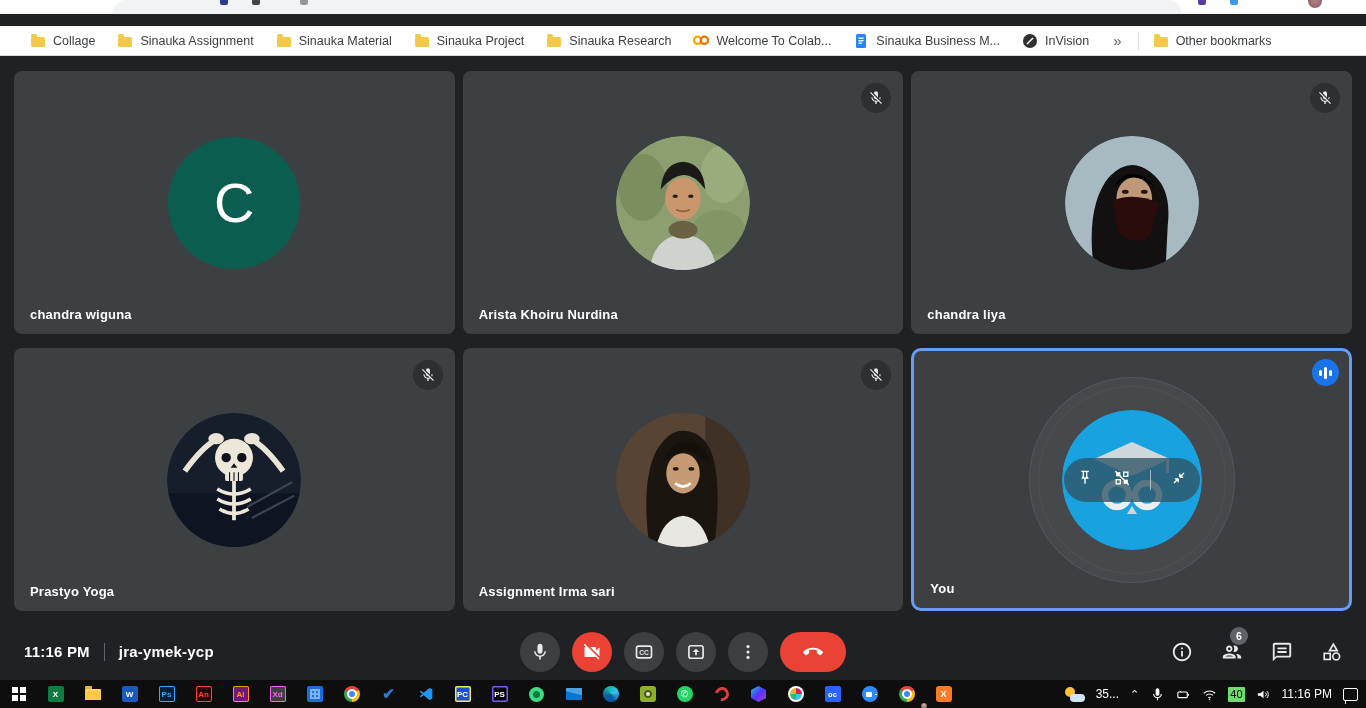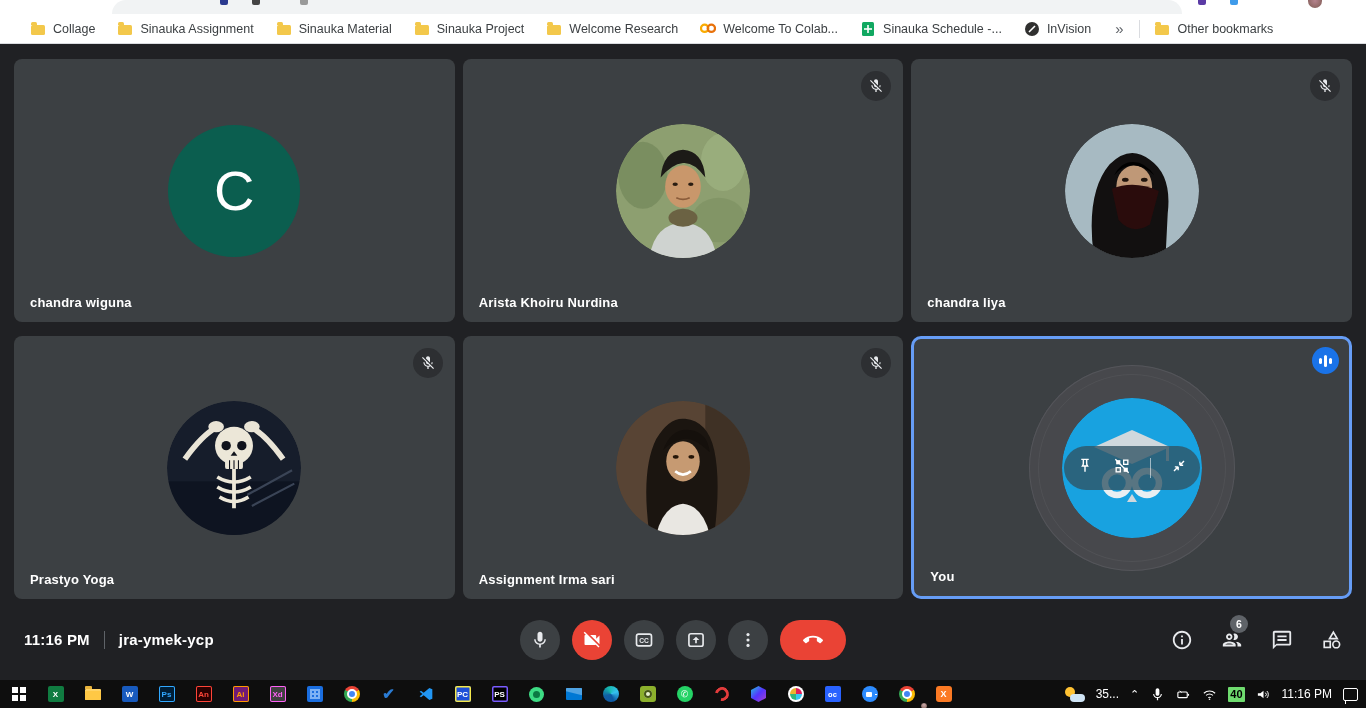--- a/index.html
+++ b/index.html
@@ -10,21 +10,21 @@
   
   .topsliver { position:relative; height:14px; background:#fff; }
   .omni { position:absolute; left:112px; top:0; width:1070px; height:14px;
           background:#f1f3f4; border-radius:0 0 0 0; border-top-left-radius:14px; border-top-right-radius:14px; }
   .sliver-mark { position:absolute; top:0; width:8px; height:5px; border-radius:0 0 2px 2px; }
   .sliver-avatar { position:absolute; top:0; right:44px; width:14px; height:8px;
                    border-radius:0 0 7px 7px; background:radial-gradient(circle at 50% 10%, #b5838d, #7d5a52); }
 
   
   .bmbar { height:30px; background:#fff; border-bottom:1px solid #dadce0;
-           display:flex; align-items:center; padding:0 8px 0 22px; gap:0; }
+           display:flex; align-items:center; padding:0 8px 0 22px; gap:0;margin-top:12px; }
   .bm { display:flex; align-items:center; gap:7px; padding:0 14px 0 8px; height:24px;
         border-radius:12px; cursor:pointer; white-space:nowrap; }
   .bm-label { font-size:12.5px; color:#3c4043; }
   .bm-ic { width:16px; height:16px; display:inline-flex; align-items:center; justify-content:center; flex:0 0 auto; }
   .folder { position:relative; width:14px; height:10px; background:#f3c84b; border-radius:1.5px; margin-top:3px; }
   .folder::before { content:""; position:absolute; top:-3px; left:0; width:6px; height:3px;
                     background:#f3c84b; border-radius:1.5px 1.5px 0 0; }
   .bm-chevron { color:#5f6368; font-size:15px; padding:0 10px; cursor:pointer; }
   .bm-sep { width:1px; height:18px; background:#dadce0; margin:0 6px; }
   .spacer { flex:1; }
@@ -145,21 +145,21 @@
 
   .tb-tray { position:absolute; right:8px; display:flex; align-items:center; gap:11px;
              color:#fff; font-size:12px; }
   .tray-ic { display:flex; align-items:center; justify-content:center; }
   .tray-ic svg { width:15px; height:15px; }
   .weather { position:relative; width:20px; height:15px; }
   .weather .sun { position:absolute; left:0; top:0; width:10px; height:10px; border-radius:50%;
                   background:#ffc233; }
   .weather .cloud { position:absolute; right:0; bottom:0; width:15px; height:8px; border-radius:6px;
                     background:#cfe4f5; }
-  .meter40 { background:#6fdc6f; color:#000; font-weight:700; font-size:11px; padding:0 2px;
+  .meter40 { background:#6fdc6f; color:#000; font-weight:400; font-size:11px; padding:0 2px;
              border-radius:1px; line-height:15px; }
   .notif { width:15px; height:13px; border:1.5px solid #fff; border-radius:2px; position:relative; }
   .notif::after { content:""; position:absolute; left:1px; bottom:-4px; width:4px; height:4px;
                   border-left:1.5px solid #fff; }
   .chev { color:#fff; font-size:11px; }
 </style>
 </head>
 <body>
 
 <div class="screen">
@@ -196,40 +196,41 @@
     <div class="bm">
       <span class="bm-ic">
           <span class="folder"></span>
         </span>
       <span class="bm-label">Sinauka Project</span>
     </div>
     <div class="bm">
       <span class="bm-ic">
           <span class="folder"></span>
         </span>
-      <span class="bm-label">Welcome Research</span>
+      <span class="bm-label">Sinauka Research</span>
     </div>
     <div class="bm">
       <span class="bm-ic">
         <svg viewBox="0 0 24 16">
             <circle cx="7" cy="8" r="5.5" fill="none" stroke="#f9ab00" stroke-width="3.4"></circle>
             <circle cx="17" cy="8" r="5.5" fill="none" stroke="#e8710a" stroke-width="3.4"></circle>
           </svg>
       </span>
       <span class="bm-label">Welcome To Colab...</span>
     </div>
     <div class="bm">
       <span class="bm-ic">
         <svg viewBox="0 0 16 16">
-            <rect x="2" y="1" width="12" height="14" rx="1.5" fill="#11a861"></rect>
-            <rect x="7.2" y="4" width="1.6" height="8" fill="#fff"></rect>
-            <rect x="4" y="7.2" width="8" height="1.6" fill="#fff"></rect>
-          </svg>
-      </span>
-      <span class="bm-label">Sinauka Schedule -...</span>
+            <rect x="3" y="1" width="10" height="14" rx="1.5" fill="#2684fc"></rect>
+            <rect x="5.5" y="4.5" width="5" height="1.4" fill="#fff"></rect>
+            <rect x="5.5" y="7" width="5" height="1.4" fill="#fff"></rect>
+            <rect x="5.5" y="9.5" width="3.4" height="1.4" fill="#fff"></rect>
+          </svg>
+      </span>
+      <span class="bm-label">Sinauka Business M...</span>
     </div>
     <div class="bm">
       <span class="bm-ic">
         <svg viewBox="0 0 16 16">
             <circle cx="8" cy="8" r="7" fill="#30302f"></circle>
             <path d="M5 11 L11 5" stroke="#fff" stroke-width="1.6"></path>
           </svg>
       </span>
       <span class="bm-label">InVision</span>
     </div>

